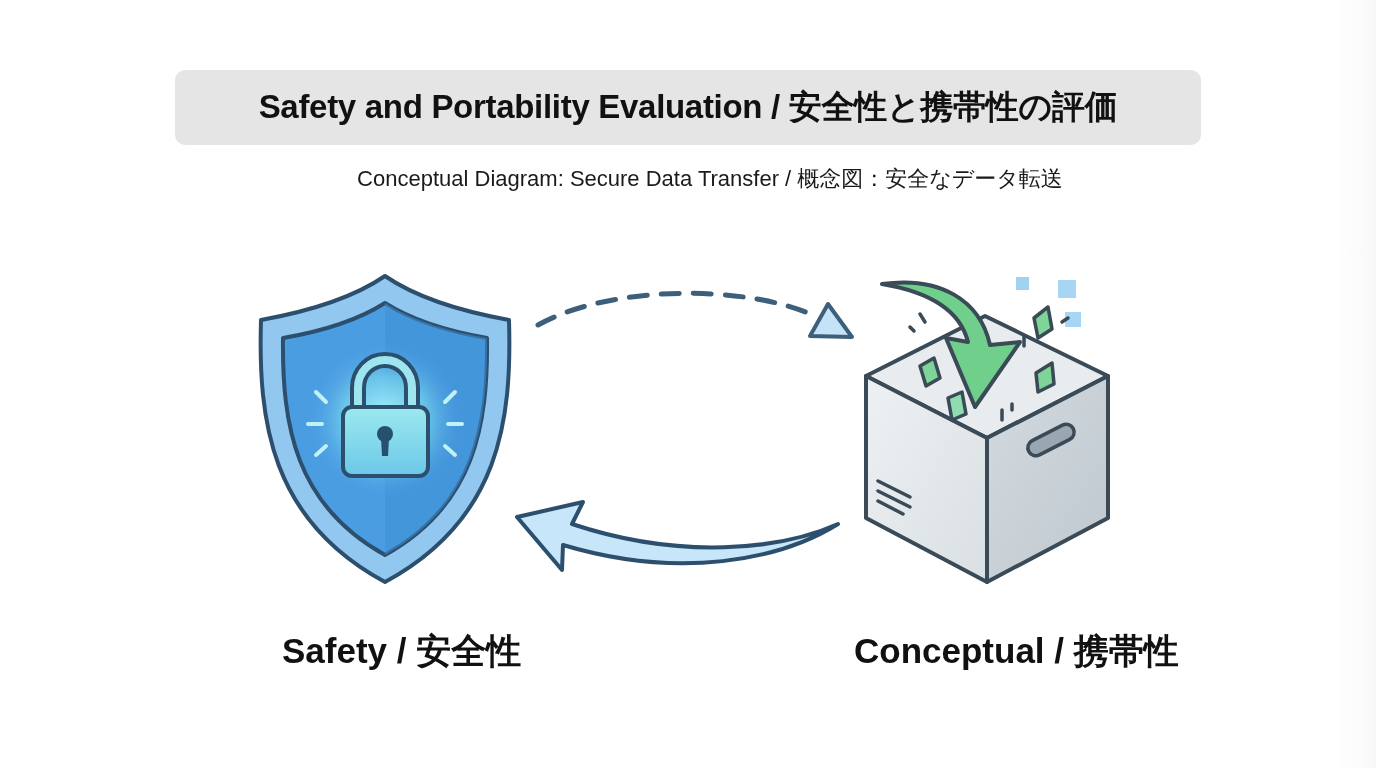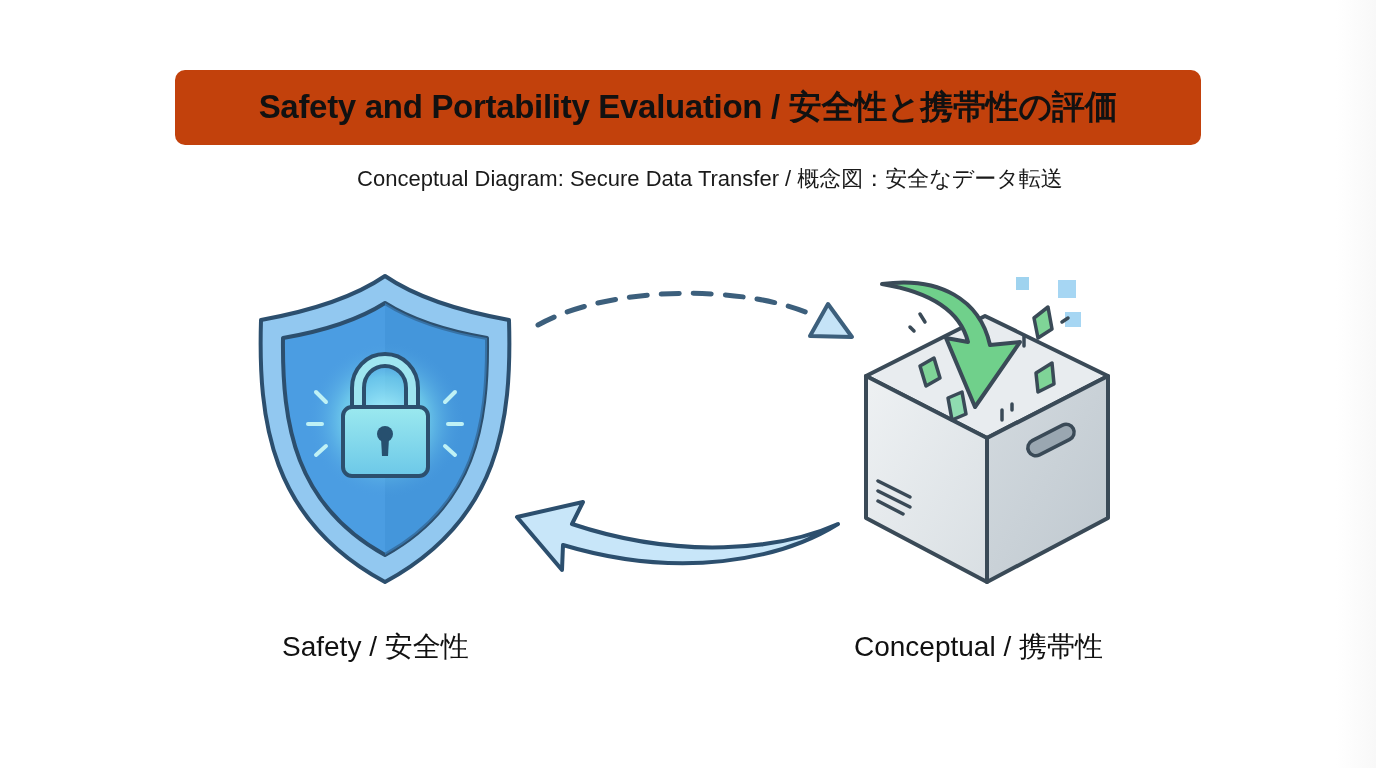--- a/index.html
+++ b/index.html
@@ -8,34 +8,34 @@
       background: #ffffff;
       font-family: "Liberation Sans", "DejaVu Sans", sans-serif;
       position: relative;
     }
     .right-fade {
       position: absolute; top: 0; right: 0; width: 40px; height: 768px;
       background: linear-gradient(to right, rgba(250,250,250,0), #f8f8f8);
     }
     .title-box {
       position: absolute; left: 175px; top: 70px; width: 1026px; height: 75px;
-      background: #c2410c; border-radius: 10px;
+      background: #e5e5e5; border-radius: 10px;
       display: flex; align-items: center; justify-content: center;
     }
     .title-text {
       font-size: 33px; font-weight: bold; color: #111111; letter-spacing: -0.3px;
       white-space: nowrap;
     }
     .subtitle {
       position: absolute; left: 0; top: 164px; width: 1376px; text-align: center;
       font-size: 22px; color: #1a1a1a; white-space: nowrap; padding-left: 22px;
     }
     .diagram { position: absolute; left: 0; top: 0; width: 1376px; height: 768px; }
     .label {
-      position: absolute; top: 628px; font-size: 28px; font-weight: normal; color: #111;
+      position: absolute; top: 628px; font-size: 35px; font-weight: bold; color: #111;
       white-space: nowrap;
     }
     .label-safety { left: 282px; }
     .label-portability { left: 854px; }
   </style>
 </head>
 <body>
 
 <div class="right-fade"></div>
 

